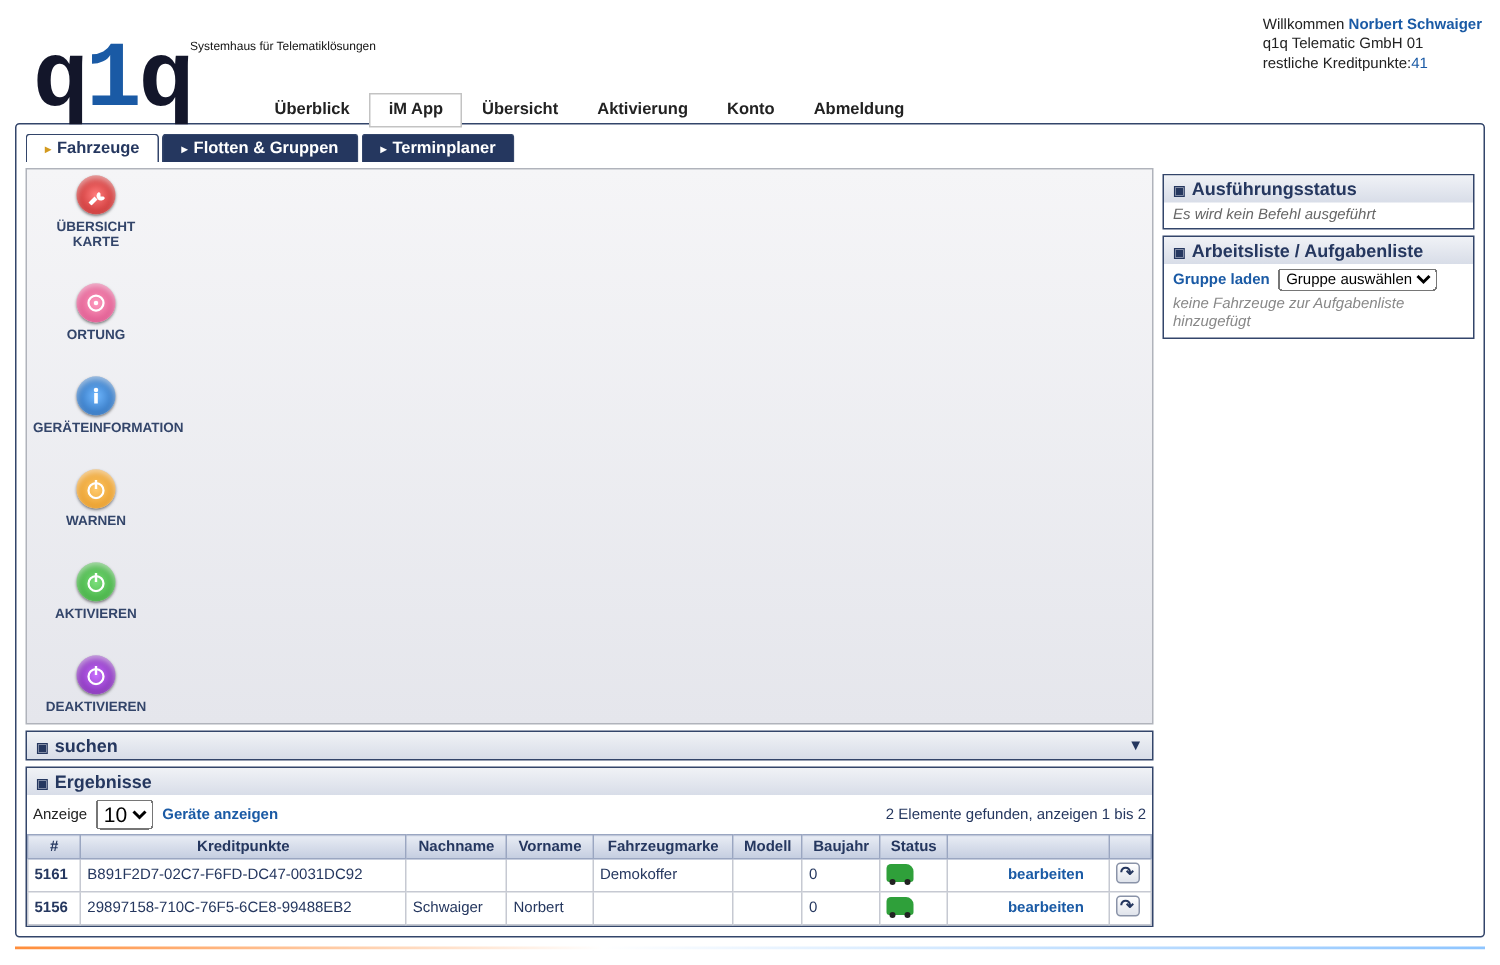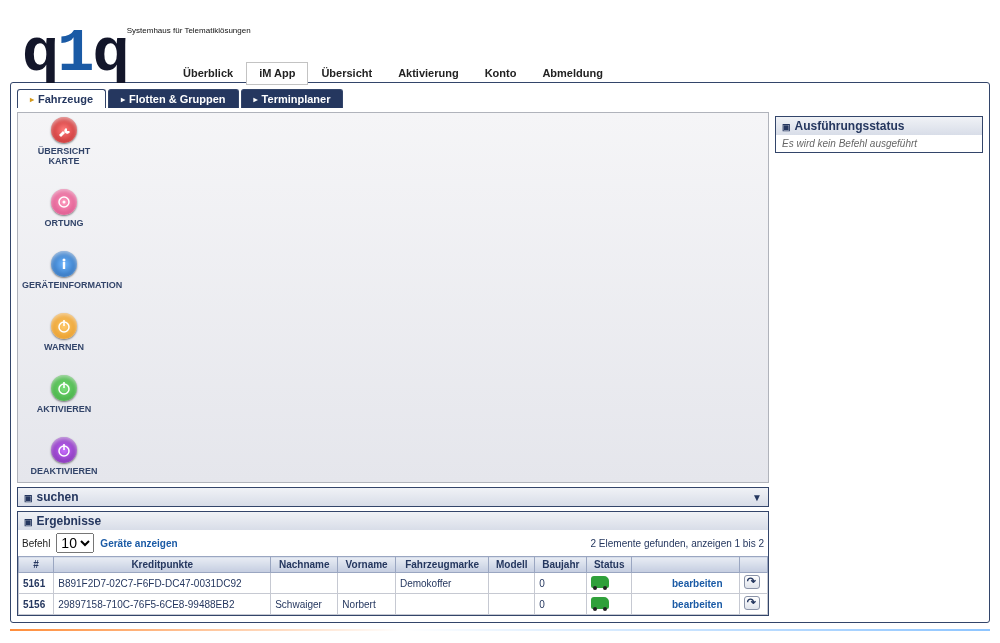--- a/index.html
+++ b/index.html
@@ -83,20 +83,26 @@
     <span class="logo-tag">Systemhaus für Telematiklösungen</span>
   </div>
   <div class="topnav" id="topnav">
       <div class="item">Überblick</div>
       <div class="item sel">iM App</div>
       <div class="item">Übersicht</div>
       <div class="item">Aktivierung</div>
       <div class="item">Konto</div>
       <div class="item">Abmeldung</div>
     </div>
+  <div class="user-box">
+    <div><span>Willkommen</span>
+         <span class="uname">Norbert Schwaiger</span></div>
+    <div>q1q Telematic GmbH 01</div>
+    <div><span>restliche Kreditpunkte:</span><span class="credit">41</span></div>
+  </div>
 </div>
 
 <div class="frame">
 
   <div class="tabs" id="tabs">
       <div class="tab active">
         <span class="caret">▸</span>
         <span>Fahrzeuge</span>
       </div>
       <div class="tab">
@@ -174,21 +180,21 @@
           <span><span class="tog">▣</span><span>suchen</span></span>
           <span class="drop">▼</span>
         </div>
       </div>
 
       <div class="sec">
         <div class="sec-hd">
           <span><span class="tog">▣</span><span>Ergebnisse</span></span>
         </div>
         <div class="res-top">
-          <span>Befehl</span>
+          <span>Anzeige</span>
           <select><option>10</option></select>
           <span class="showbtn">Geräte anzeigen</span>
           <span class="count">2 Elemente gefunden, anzeigen 1 bis 2</span>
         </div>
         <table class="res">
           <thead>
               <tr id="res-head">
                 <th>#</th>
                 <th>Kreditpunkte</th>
                 <th>Nachname</th>
@@ -232,17 +238,27 @@
 
     </div>
 
     <div class="col-right">
       <div class="sec">
         <div class="sec-hd">
             <span><span class="tog">▣</span><span>Ausführungsstatus</span></span>
           </div>
         <div class="sec-body">Es wird kein Befehl ausgeführt</div>
       </div>
+      <div class="sec">
+        <div class="sec-hd">
+            <span><span class="tog">▣</span><span>Arbeitsliste / Aufgabenliste</span></span>
+          </div>
+        <div class="grpload">
+          <span class="lbl">Gruppe laden</span>
+          <select><option>Gruppe auswählen</option></select>
+        </div>
+        <div class="rnote">keine Fahrzeuge zur Aufgabenliste hinzugefügt</div>
+      </div>
     </div>
   </div>
 </div>
 
 <div class="footline"></div>
 
 </body></html>

